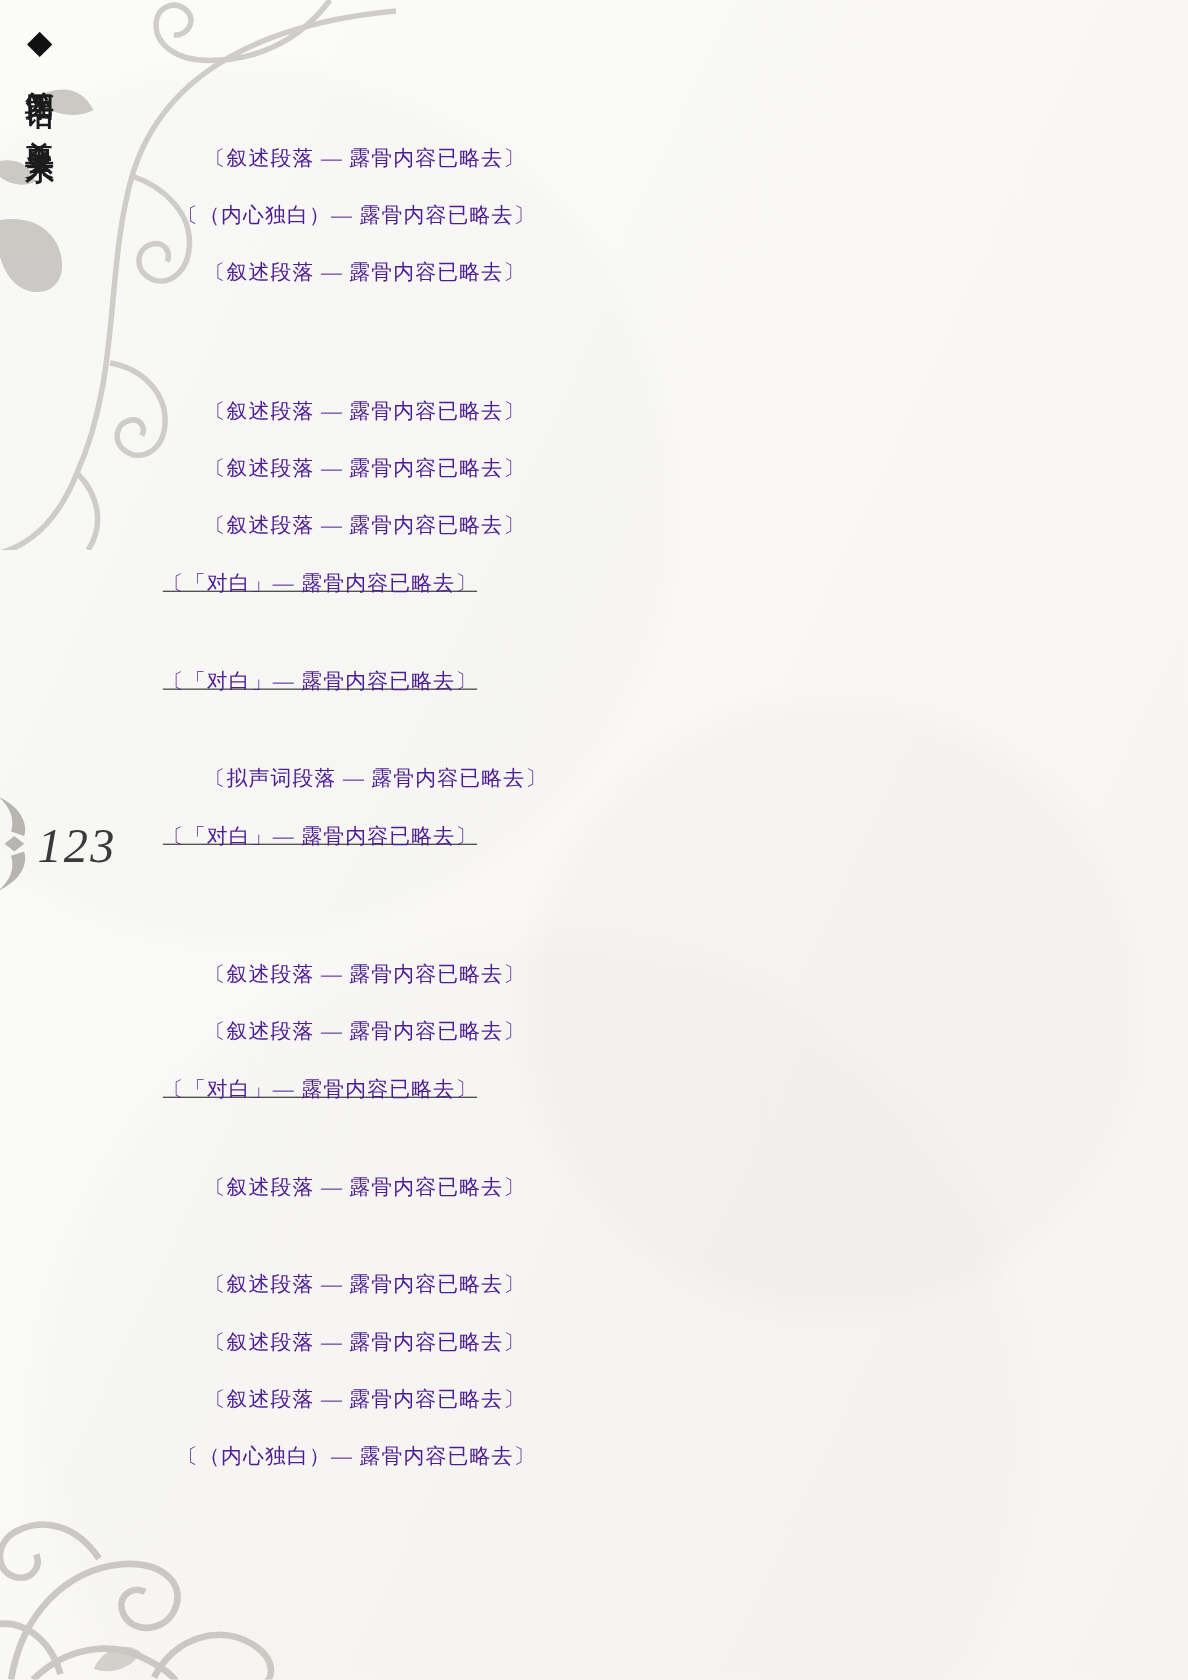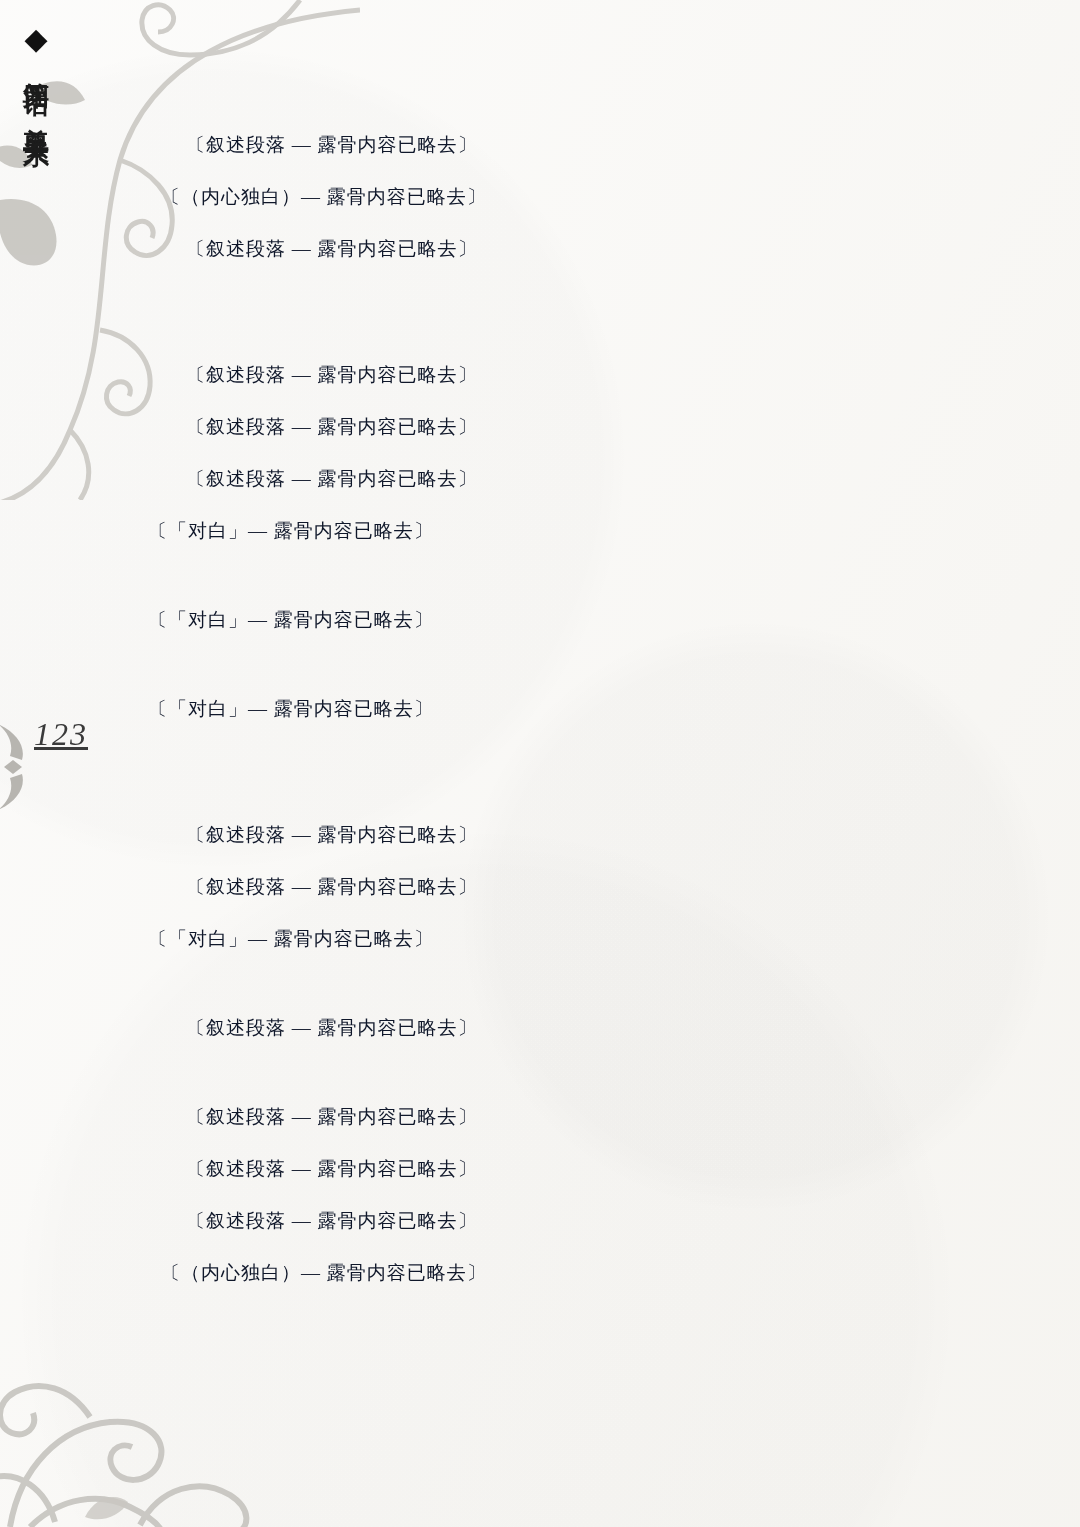--- a/index.html
+++ b/index.html
@@ -53,54 +53,53 @@
     text-orientation: upright;
     font-size: 26px;
     font-weight: 700;
     letter-spacing: 4px;
     color: #1c1c1c;
   }
 
   
   .page-number {
     position: absolute;
-    top: 716px;
+    top: 744px;
     left: 34px;
-    font-size: 32px;
+    font-size: 44px;
     font-style: italic;
     color: #3a3a3a;
     z-index: 3;
     letter-spacing: 2px;
-    text-decoration: underline;
   }
 
   
   .body-column {
     position: absolute;
     top: 126px;
     left: 148px;
     width: 788px;
     z-index: 2;
   }
   .para {
     margin: 0 0 15px 0;
     font-size: 19px;
     line-height: 37px;
     color: #2b2b2b;
     display: flex;
     align-items: flex-start;
   }
   .para > span.redacted {
-    color: #0f172a;
+    color: #4c1d95;
     letter-spacing: 1px;
   }
   .kind-narration    { text-indent: 2em; }
   .kind-sfx          { text-indent: 2em; }
   .kind-inner-voice  { text-indent: 0; margin-left: 13px; }
-  .kind-dialogue     { text-indent: 0; }
+  .kind-dialogue     { text-indent: 0; text-decoration: underline; }
 </style>
 </head>
 <body>
 
 <svg class="ornament ornament-topleft" width="360" height="500" viewBox="0 0 360 500" fill="none" xmlns="http://www.w3.org/2000/svg">
   <g stroke="#cbc9c4" stroke-width="5" fill="none" opacity="0.9">
     <path d="M 360 10 C 250 20, 150 60, 120 160 C 95 250, 110 340, 70 430 C 50 480, 20 500, -10 505"></path>
     <path d="M 300 0 C 270 40, 230 55, 190 55 C 160 55, 140 40, 142 20 C 144 5, 160 0, 170 10 C 178 18, 172 32, 158 32"></path>
     <path d="M 120 160 C 150 170, 175 195, 172 225 C 170 250, 150 262, 135 252 C 122 244, 124 226, 138 222 C 148 219, 156 228, 152 238"></path>
     <path d="M 100 330 C 130 335, 152 358, 150 386 C 148 410, 128 420, 114 410 C 102 402, 105 385, 118 382 C 127 380, 133 388, 129 396"></path>
@@ -159,20 +158,23 @@
     </p>
     <p class="para kind-narration" style="min-height: 37px;">
       <span class="redacted">〔叙述段落 — 露骨内容已略去〕</span>
     </p>
     <p class="para kind-dialogue" style="min-height: 74px;">
       <span class="redacted">〔「对白」— 露骨内容已略去〕</span>
     </p>
     <p class="para kind-dialogue" style="min-height: 74px;">
       <span class="redacted">〔「对白」— 露骨内容已略去〕</span>
     </p>
+    <p class="para kind-sfx" style="min-height: 37px;">
+      <span class="redacted">〔拟声词段落 — 露骨内容已略去〕</span>
+    </p>
     <p class="para kind-dialogue" style="min-height: 111px;">
       <span class="redacted">〔「对白」— 露骨内容已略去〕</span>
     </p>
     <p class="para kind-narration" style="min-height: 37px;">
       <span class="redacted">〔叙述段落 — 露骨内容已略去〕</span>
     </p>
     <p class="para kind-narration" style="min-height: 37px;">
       <span class="redacted">〔叙述段落 — 露骨内容已略去〕</span>
     </p>
     <p class="para kind-dialogue" style="min-height: 74px;">

